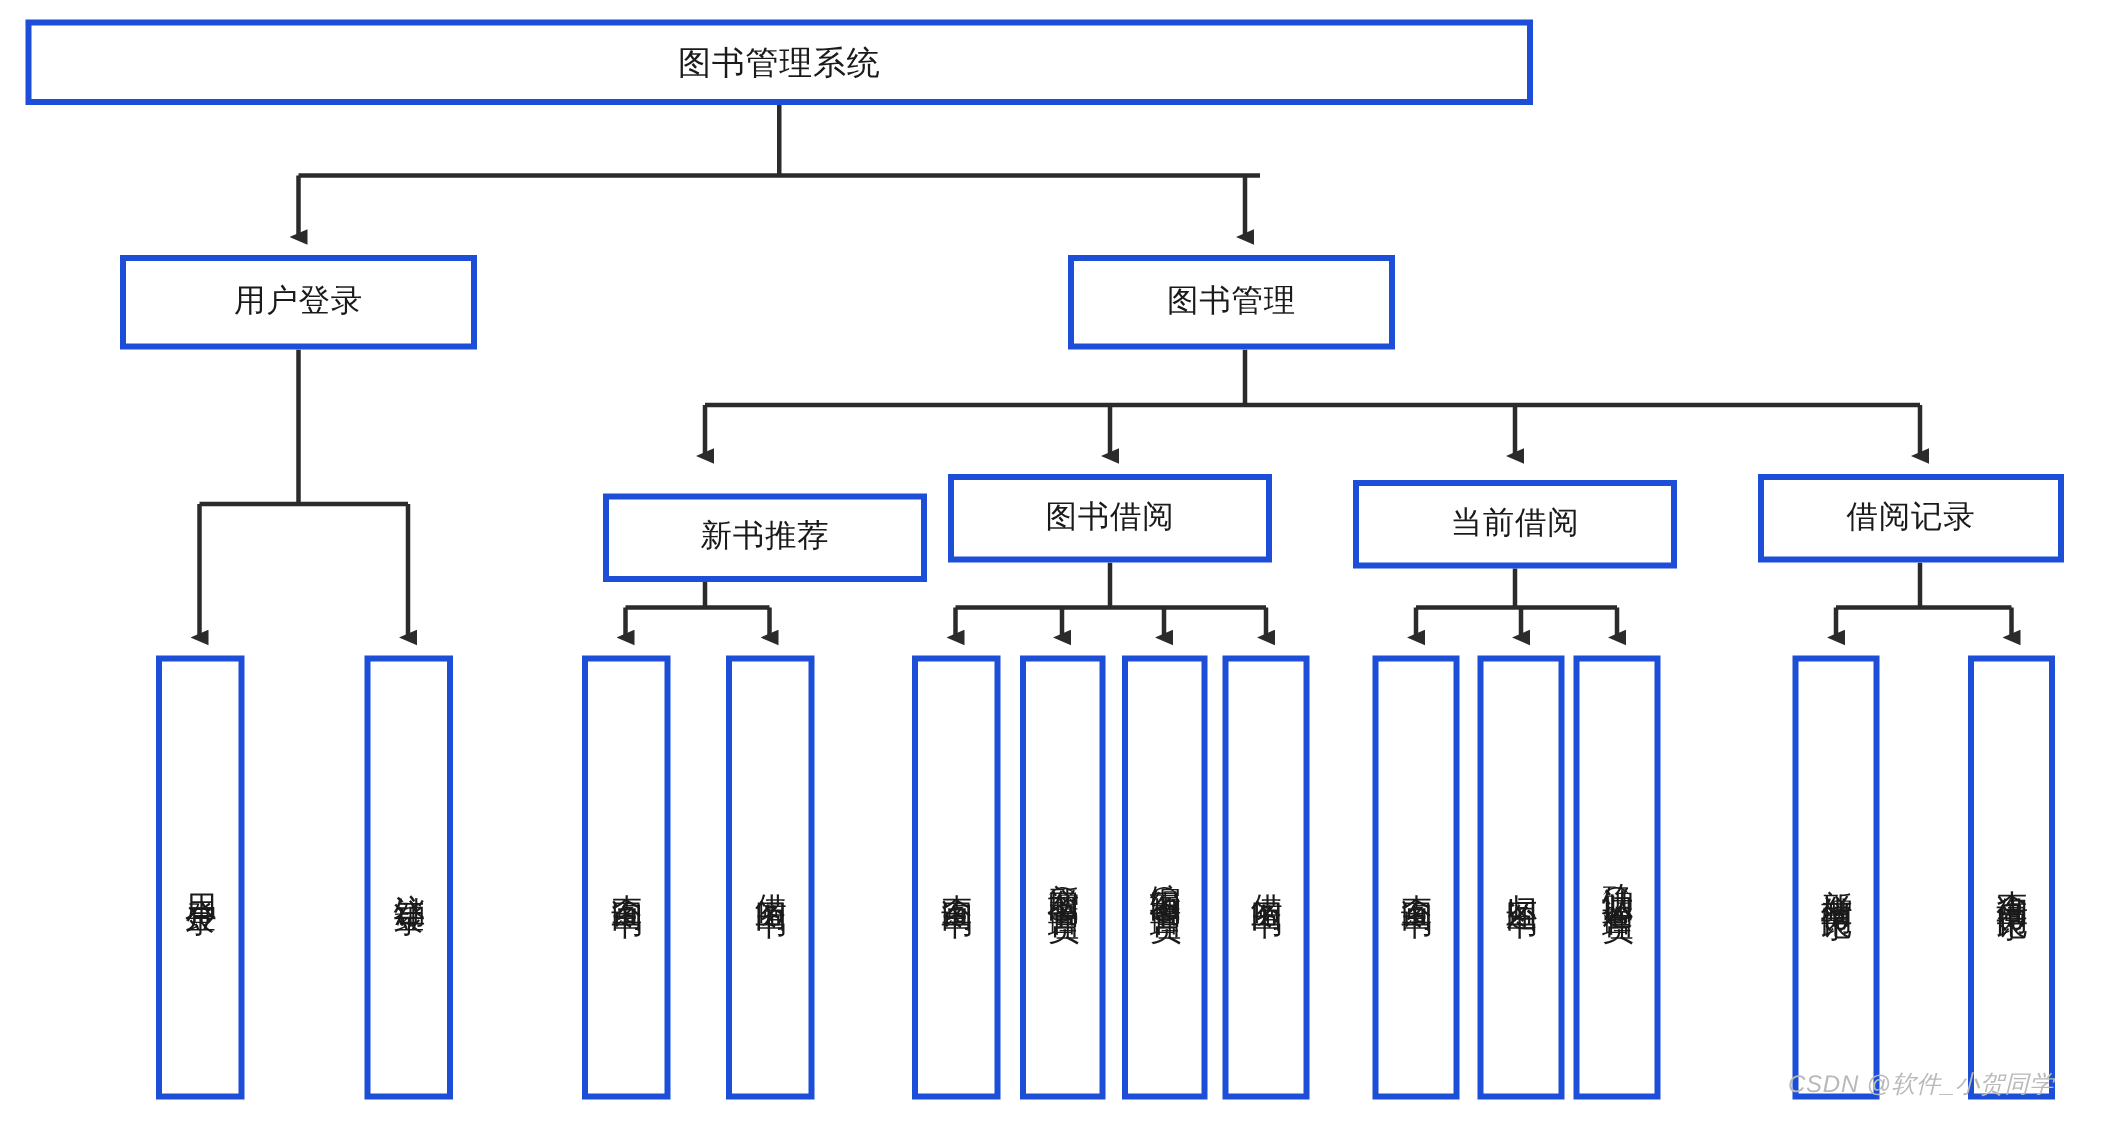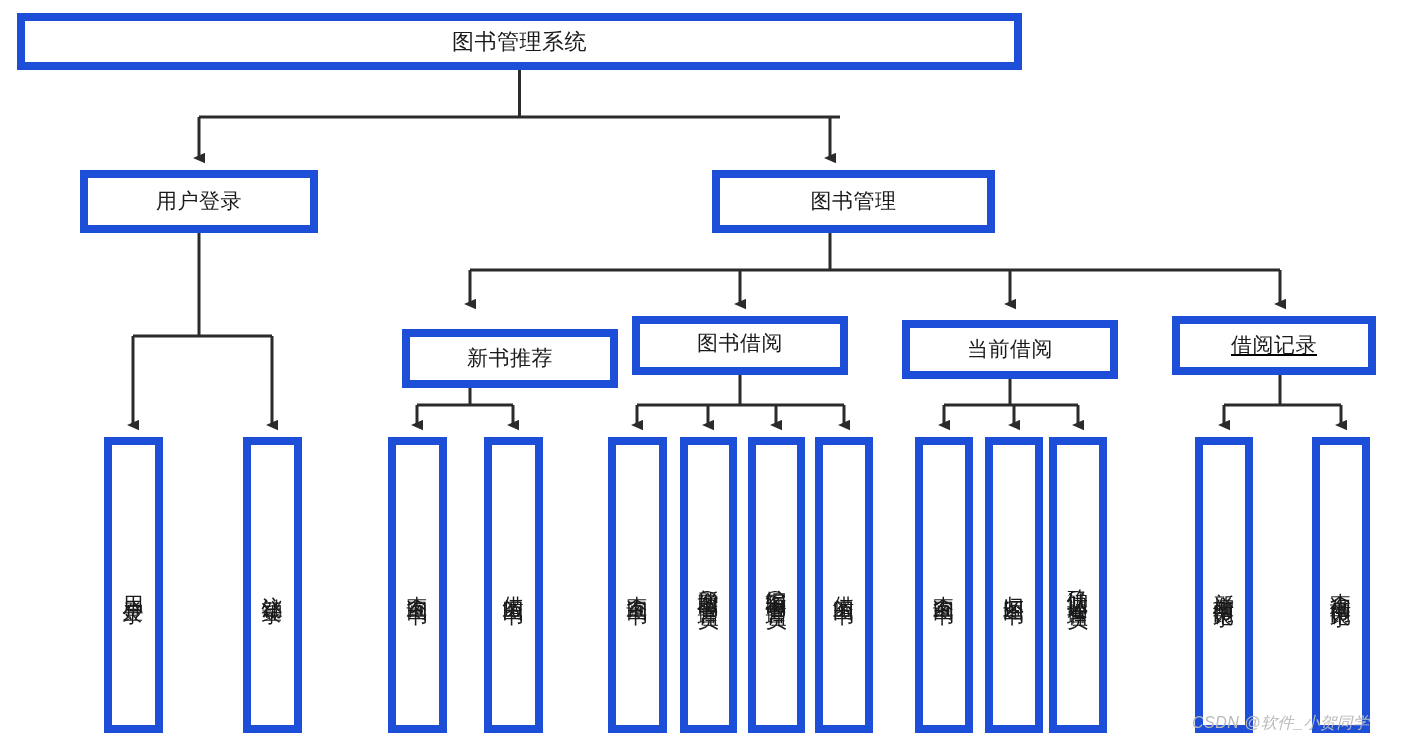--- a/index.html
+++ b/index.html
@@ -21,21 +21,21 @@
   svg.wires {
     position: absolute;
     left: 0;
     top: 0;
     width: 1405px;
     height: 747px;
   }
   .node {
     position: absolute;
     box-sizing: border-box;
-    border: 8px solid #1d4ed8;
+    border: 4px solid #1d4ed8;
     background: #ffffff;
     display: flex;
     align-items: center;
     justify-content: center;
     overflow: hidden;
   }
   .node-label {
     color: #1a1a1a;
     letter-spacing: 0.5px;
     white-space: nowrap;
@@ -125,34 +125,34 @@
     </g>
   </svg>
 
   <div class="node root horizontal" id="node-root" style="left: 17px; top: 13px; width: 1005px; height: 57px;">
     <span class="node-label">图书管理系统</span>
   </div>
 
   <div class="node horizontal" style="left: 80px; top: 170px; width: 238px; height: 63px;">
     <span class="node-label">用户登录</span>
   </div>
-  <div class="node horizontal" style="left: 712px; top: 170px; width: 283px; height: 63px;">
+  <div class="node horizontal" style="left: 712px; top: 170px; width: 218px; height: 63px;">
     <span class="node-label">图书管理</span>
   </div>
 
   <div class="node horizontal" style="left: 362px; top: 329px; width: 216px; height: 59px; margin-left: 40px;">
     <span class="node-label">新书推荐</span>
   </div>
-  <div class="node horizontal" style="left: 632px; top: 316px; width: 216px; height: 59px; font-family: Liberation Mono, monospace;">
+  <div class="node horizontal" style="left: 632px; top: 316px; width: 216px; height: 59px;">
     <span class="node-label">图书借阅</span>
   </div>
   <div class="node horizontal" style="left: 902px; top: 320px; width: 216px; height: 59px;">
     <span class="node-label">当前借阅</span>
   </div>
-  <div class="node horizontal" style="left: 1172px; top: 316px; width: 204px; height: 59px; text-decoration: underline;">
+  <div class="node horizontal" style="left: 1172px; top: 316px; width: 204px; height: 59px;">
     <span class="node-label">借阅记录</span>
   </div>
 
   <div class="node vertical" style="left: 104px; top: 437px; width: 59px; height: 296px;">
     <span class="node-label">用户登录</span>
   </div>
   <div class="node vertical" style="left: 243px; top: 437px; width: 59px; height: 296px;">
     <span class="node-label">注销登录</span>
   </div>
   <div class="node vertical" style="left: 388px; top: 437px; width: 59px; height: 296px;">

